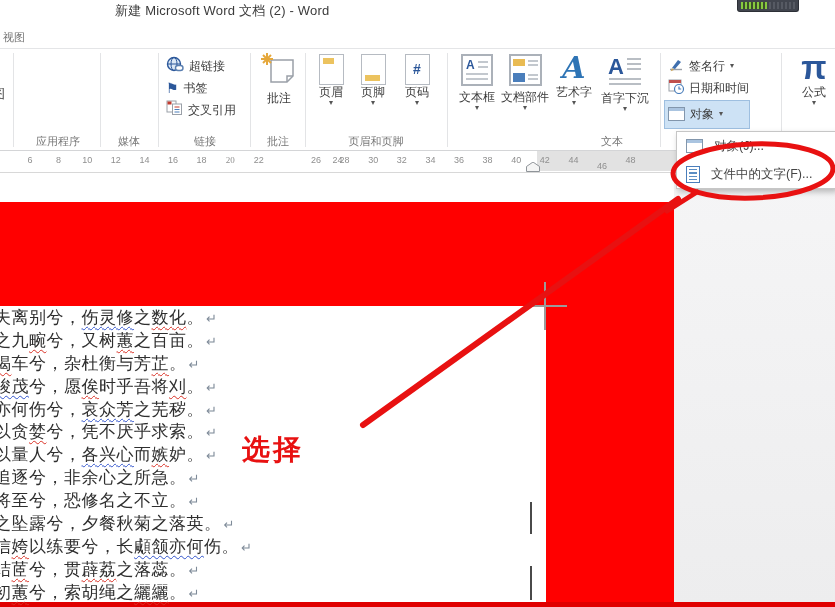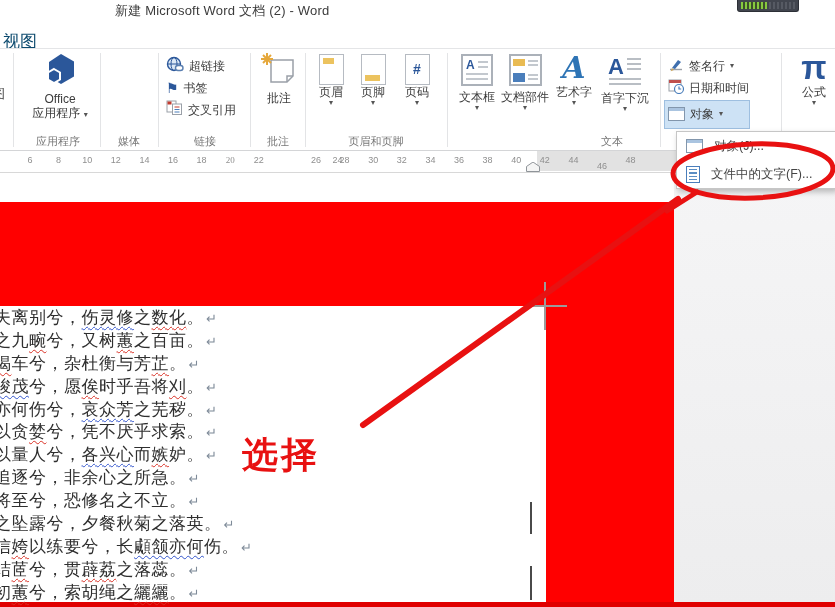--- a/index.html
+++ b/index.html
@@ -8,21 +8,21 @@
   .a{position:absolute}
   
   .title{top:2px;left:115px;font-size:13px;color:#3b3b3b;letter-spacing:.2px}
   .rec{top:0;left:737px;width:60px;height:11px;border-radius:0 0 3px 3px;background:#41454e;
        border:1px solid #2c2f36;border-top:none;overflow:hidden}
   .rec .bars{position:absolute;left:3px;top:2px;width:26px;height:7px;
        background:repeating-linear-gradient(90deg,#86c93f 0 2px,#3c4e2a 2px 4px)}
   .rec .bars2{position:absolute;left:31px;top:2px;width:26px;height:7px;
        background:repeating-linear-gradient(90deg,#565a63 0 2px,#41454e 2px 4px)}
   
-  .tab{top:30px;left:3px;font-size:17px;color:#0c4a6e}
+  .tab{top:30px;left:3px;font-size:11px;color:#737373}
   .tabline{top:48px;left:0;width:835px;height:1px;background:#e4e5e7}
   
   .ribbon{top:49px;left:0;width:835px;height:101px;background:#fff}
   .rb-bottom{top:150px;left:0;width:835px;height:1px;background:#d4d5d7}
   .sep{top:4px;width:1px;height:94px;background:#e3e4e6;position:absolute}
   .gl{position:absolute;top:85px;font-size:11px;color:#777;white-space:nowrap;transform:translateX(-50%)}
   .bigbtn{position:absolute;top:3px;display:flex;flex-direction:column;align-items:center;cursor:default}
   .bl{font-size:12px;color:#3c3c3c;line-height:14px;white-space:nowrap}
   .caret{font-size:8px;color:#555;line-height:8px}
   .smrow{position:absolute;height:22px;display:flex;align-items:center;gap:5px;white-space:nowrap}
@@ -57,21 +57,21 @@
   .chh{top:305px;left:528px;width:39px;height:2px;background:#9b9b9b}
   
   .menu{top:131px;left:676px;width:158px;height:56px;background:#fff;border:1px solid #c6c6c6;
         box-shadow:2px 3px 6px rgba(0,0,0,.25);display:flex;flex-direction:column;z-index:10}
   .mi{flex:1;display:flex;align-items:center;gap:11px;padding-left:9px;font-size:12.5px;color:#444;cursor:default}
   .mi-object-icon{width:15px;height:12px;border:1px solid #8296ac;background:linear-gradient(#aac4e0 0 3px,#fff 3px);flex:none}
   .mi-text-from-file-icon{width:12px;height:15px;border:1px solid #4a7ebb;flex:none;
         background:repeating-linear-gradient(#fff 0 2px,#5b8ec4 2px 3.4px);box-shadow:inset 0 0 0 2px #fff}
   
   .annosvg{top:0;left:0;width:835px;height:607px;z-index:20;pointer-events:none}
-  .selectlbl{top:431px;left:242px;font-size:36px;font-weight:bold;color:#e81111;letter-spacing:3px;z-index:21}
+  .selectlbl{top:431px;left:242px;font-size:28px;font-weight:bold;color:#e81111;letter-spacing:3px;z-index:21}
 </style>
 </head>
 <body>
 
 <div class="stage">
 
   <div class="a title">新建 Microsoft Word 文档 (2) - Word</div>
   <div class="a rec">
     <div class="bars"></div>
     <div class="bars2"></div>
@@ -87,30 +87,20 @@
       <div class="sep" style="left:250px"></div>
     <div class="sep" style="left:305px"></div>
       <div class="sep" style="left:447px"></div>
     <div class="sep" style="left:660px"></div>
       <div class="sep" style="left:781px"></div>
 
     <div class="a partial">
       <span>图</span>
     </div>
 
-    <div class="bigbtn" style="left:22px;width:76px">
-      <span>
-        <svg width="34" height="36" viewBox="0 0 34 36">
-          <polygon points="18,2 31,9.5 31,24.5 18,32 6,25 6,10" fill="#2b579a"></polygon>
-          <polygon points="11,17 17,20.5 17,27.5 11,31 5,27.5 5,20.5" fill="#2b579a" stroke="#fff" stroke-width="2"></polygon>
-        </svg>
-      </span>
-      <span class="bl">Office</span>
-      <span class="bl"><span>应用程序</span> <span class="caret">▾</span></span>
-    </div>
     <div class="gl" style="left:58px">应用程序</div>
 
     <div class="gl" style="left:129px">媒体</div>
 
     <div class="smrow" style="left:166px;top:6px">
       <span>
         <svg width="18" height="17" viewBox="0 0 18 17">
           <circle cx="8" cy="8" r="6.5" fill="#dce9f6" stroke="#2b579a" stroke-width="1.4"></circle>
           <ellipse cx="8" cy="8" rx="3" ry="6.5" fill="none" stroke="#2b579a" stroke-width="1"></ellipse>
           <line x1="1.5" y1="8" x2="14.5" y2="8" stroke="#2b579a" stroke-width="1"></line>

